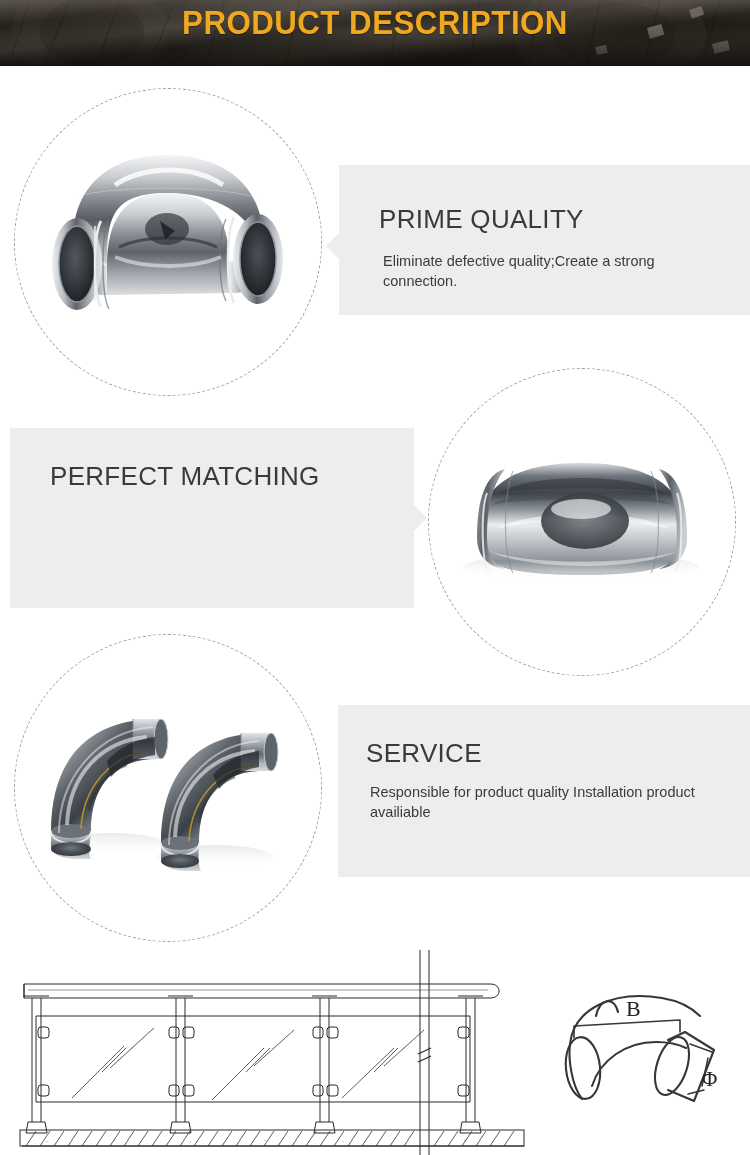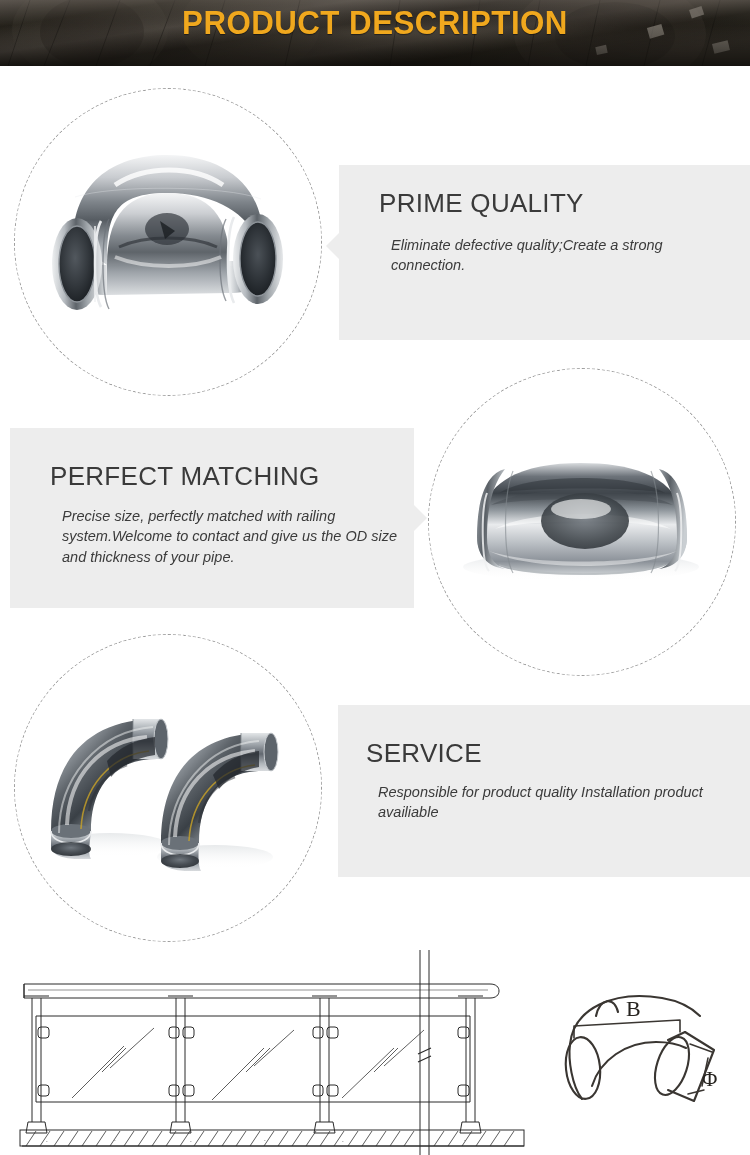--- a/index.html
+++ b/index.html
@@ -92,28 +92,27 @@
   }
   .panel h2 {
     margin: 0;
     font-size: 26px;
     font-weight: normal;
     color: #3a3a3a;
     letter-spacing: 0.3px;
     line-height: 1.15;
   }
   .panel p {
-    margin: 12px;
+    margin: 4px;
     font-size: 14.5px;
     color: #3b3b3b;
     line-height: 1.42;
-    font-style: italic;
-  }
-
-  #panel-prime      { left: 339px; top: 165px;  width: 411px; height: 175px; padding: 24px 0 0 40px; }
+  }
+
+  #panel-prime      { left: 339px; top: 165px;  width: 411px; height: 150px; padding: 40px 0 0 40px; }
   #panel-matching   { left: 10px;  top: 428px;  width: 404px; height: 180px; padding: 34px 0 0 40px; }
   #panel-service    { left: 338px; top: 705px;  width: 412px; height: 172px; padding: 34px 0 0 28px; }
 
   #panel-prime h2    { margin-bottom: 16px; }
   #panel-matching h2 { margin-bottom: 14px; }
   #panel-service h2  { margin-bottom: 13px; }
   #panel-service p.second { margin-top: 15px; }
 
   
   .drawing {
@@ -323,21 +322,20 @@
     <path d="M70 196 C110 208 198 208 236 196" stroke="#b4b9bd" stroke-width="1.5" fill="none" opacity=".6"></path>
 
     <path d="M84 102 C74 126 74 186 84 204" stroke="#82888e" stroke-width="1.2" fill="none" opacity=".6"></path>
     <path d="M222 102 C232 126 232 186 222 204" stroke="#82888e" stroke-width="1.2" fill="none" opacity=".6"></path>
   </svg>
 </div>
 
 <div class="panel" id="panel-matching">
   <span class="notch right" style="top:77px;"></span>
   <h2>PERFECT MATCHING</h2>
-  <p style="width:350px;">Precise size, perfectly matched with railing system.Welcome to contact and give us the OD size and thickness of your pipe.</p>
 </div>
 
 <div class="photo-circle" style="left:14px; top:634px; width:306px; height:306px;">
   <svg class="shot" viewBox="0 0 306 306">
     <defs>
       <linearGradient id="p3arc" x1="0" y1="0" x2="1" y2="1">
         <stop offset="0" stop-color="#eceef0"></stop>
         <stop offset="0.18" stop-color="#a6acb2"></stop>
         <stop offset="0.38" stop-color="#5e646a"></stop>
         <stop offset="0.55" stop-color="#3a4046"></stop>

